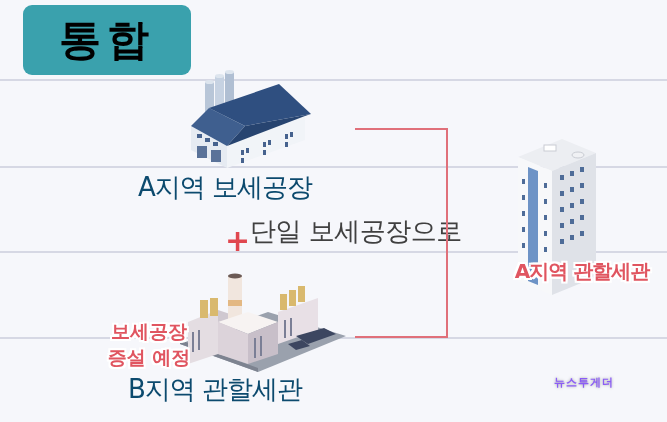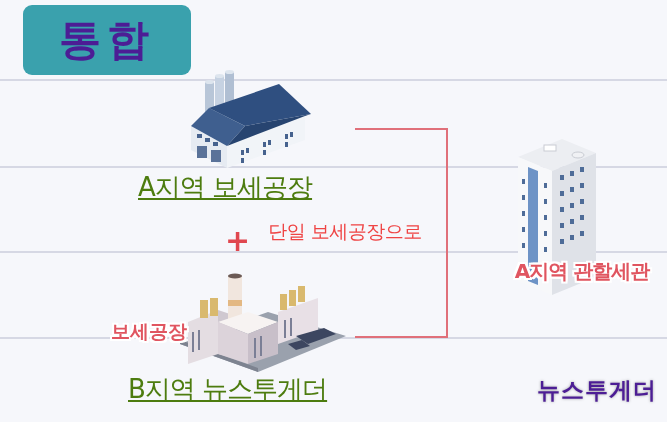--- a/index.html
+++ b/index.html
@@ -9,50 +9,49 @@
       background: #f6f7fb;
       font-family: "DejaVu Sans", "Liberation Sans", sans-serif;
     }
     .hline {
       position: absolute; left: 0; width: 667px; height: 2px;
       background: #d6d8e4;
     }
     .badge {
       position: absolute; left: 23px; top: 5px; width: 168px; height: 70px;
       background: #3aa1ad; border-radius: 9px;
-      color: #4c1d95; font-weight: bold; font-size: 42px;
+      color: #000000; font-weight: bold; font-size: 42px;
       display: flex; align-items: center; justify-content: center;
       letter-spacing: 6px;
     }
     .label-dark {
-      position: absolute; color: #4d7c0f; font-size: 26px; letter-spacing: -1px;
+      position: absolute; color: #0c4a6e; font-size: 26px; letter-spacing: -1px;
       white-space: nowrap;
-      text-decoration: underline;
     }
     .label-blue {
-      position: absolute; color: #ef4444; font-size: 19px; letter-spacing: -0.5px;
+      position: absolute; color: #404040; font-size: 26px; letter-spacing: -0.5px;
       text-align: center; line-height: 26px; white-space: nowrap;
     }
     .label-red {
       position: absolute; color: #e05560; font-weight: bold; text-align: center;
       white-space: nowrap;
       text-shadow: -2px 0 #fff, 2px 0 #fff, 0 -2px #fff, 0 2px #fff,
                    -2px -2px #fff, 2px 2px #fff, -2px 2px #fff, 2px -2px #fff;
     }
     .plus {
       position: absolute; color: #e0474f; font-size: 30px; font-weight: bold;
       line-height: 1;
     }
     .bracket {
       position: absolute; left: 355px; top: 128px; width: 93px; height: 210px;
       border: 2px solid #e0707a; border-left: none;
     }
     .watermark {
-      position: absolute; left: 537px; top: 375px; color: #4c1d95;
-      font-weight: bold; font-size: 23px; letter-spacing: 1px;
+      position: absolute; left: 554px; top: 375px; color: #8b5cf6;
+      font-weight: bold; font-size: 11px; letter-spacing: 1px;
       text-shadow: 0 0 3px rgba(0,0,0,0.35);
     }
     svg { position: absolute; overflow: visible; }
   </style>
 </head>
 <body>
 
 <div class="hline" style="top:79px;"></div>
 <div class="hline" style="top:166px;"></div>
 <div class="hline" style="top:251px;"></div>
@@ -130,23 +129,24 @@
   <rect x="14" y="60" width="2" height="20" fill="#7b7f96"></rect>
   <rect x="20" y="58" width="2" height="20" fill="#7b7f96"></rect>
   <rect x="76" y="66" width="2" height="20" fill="#7b7f96"></rect>
   <rect x="82" y="64" width="2" height="20" fill="#7b7f96"></rect>
   <rect x="106" y="48" width="2" height="18" fill="#7b7f96"></rect>
   <rect x="112" y="46" width="2" height="18" fill="#7b7f96"></rect>
 </svg>
 
 <div class="label-red" style="left:100px;top:280px;font-size:19px;line-height:26px;width:98px;margin-top:38px;">
   <div>보세공장</div>
+  <div>증설 예정</div>
 </div>
 
-<div class="label-dark" style="left:128px;top:372px;">B지역 뉴스투게더</div>
+<div class="label-dark" style="left:128px;top:372px;">B지역 관할세관</div>
 
 <div class="bracket"></div>
 
 <svg style="left:518px;top:135px;" width="78" height="160" viewBox="0 0 78 160">
   <polygon points="0,22 44,4 78,18 34,36" fill="#eceef2"></polygon>
   <polygon points="0,22 34,36 34,160 0,146" fill="#f7f8fa"></polygon>
   <polygon points="34,36 78,18 78,142 34,160" fill="#dfe2e8"></polygon>
   <rect x="26" y="10" width="12" height="6" fill="#ffffff" stroke="#c9ccd3"></rect>
   <ellipse cx="60" cy="20" rx="6" ry="3" fill="#f0f1f4" stroke="#c9ccd3"></ellipse>
 

